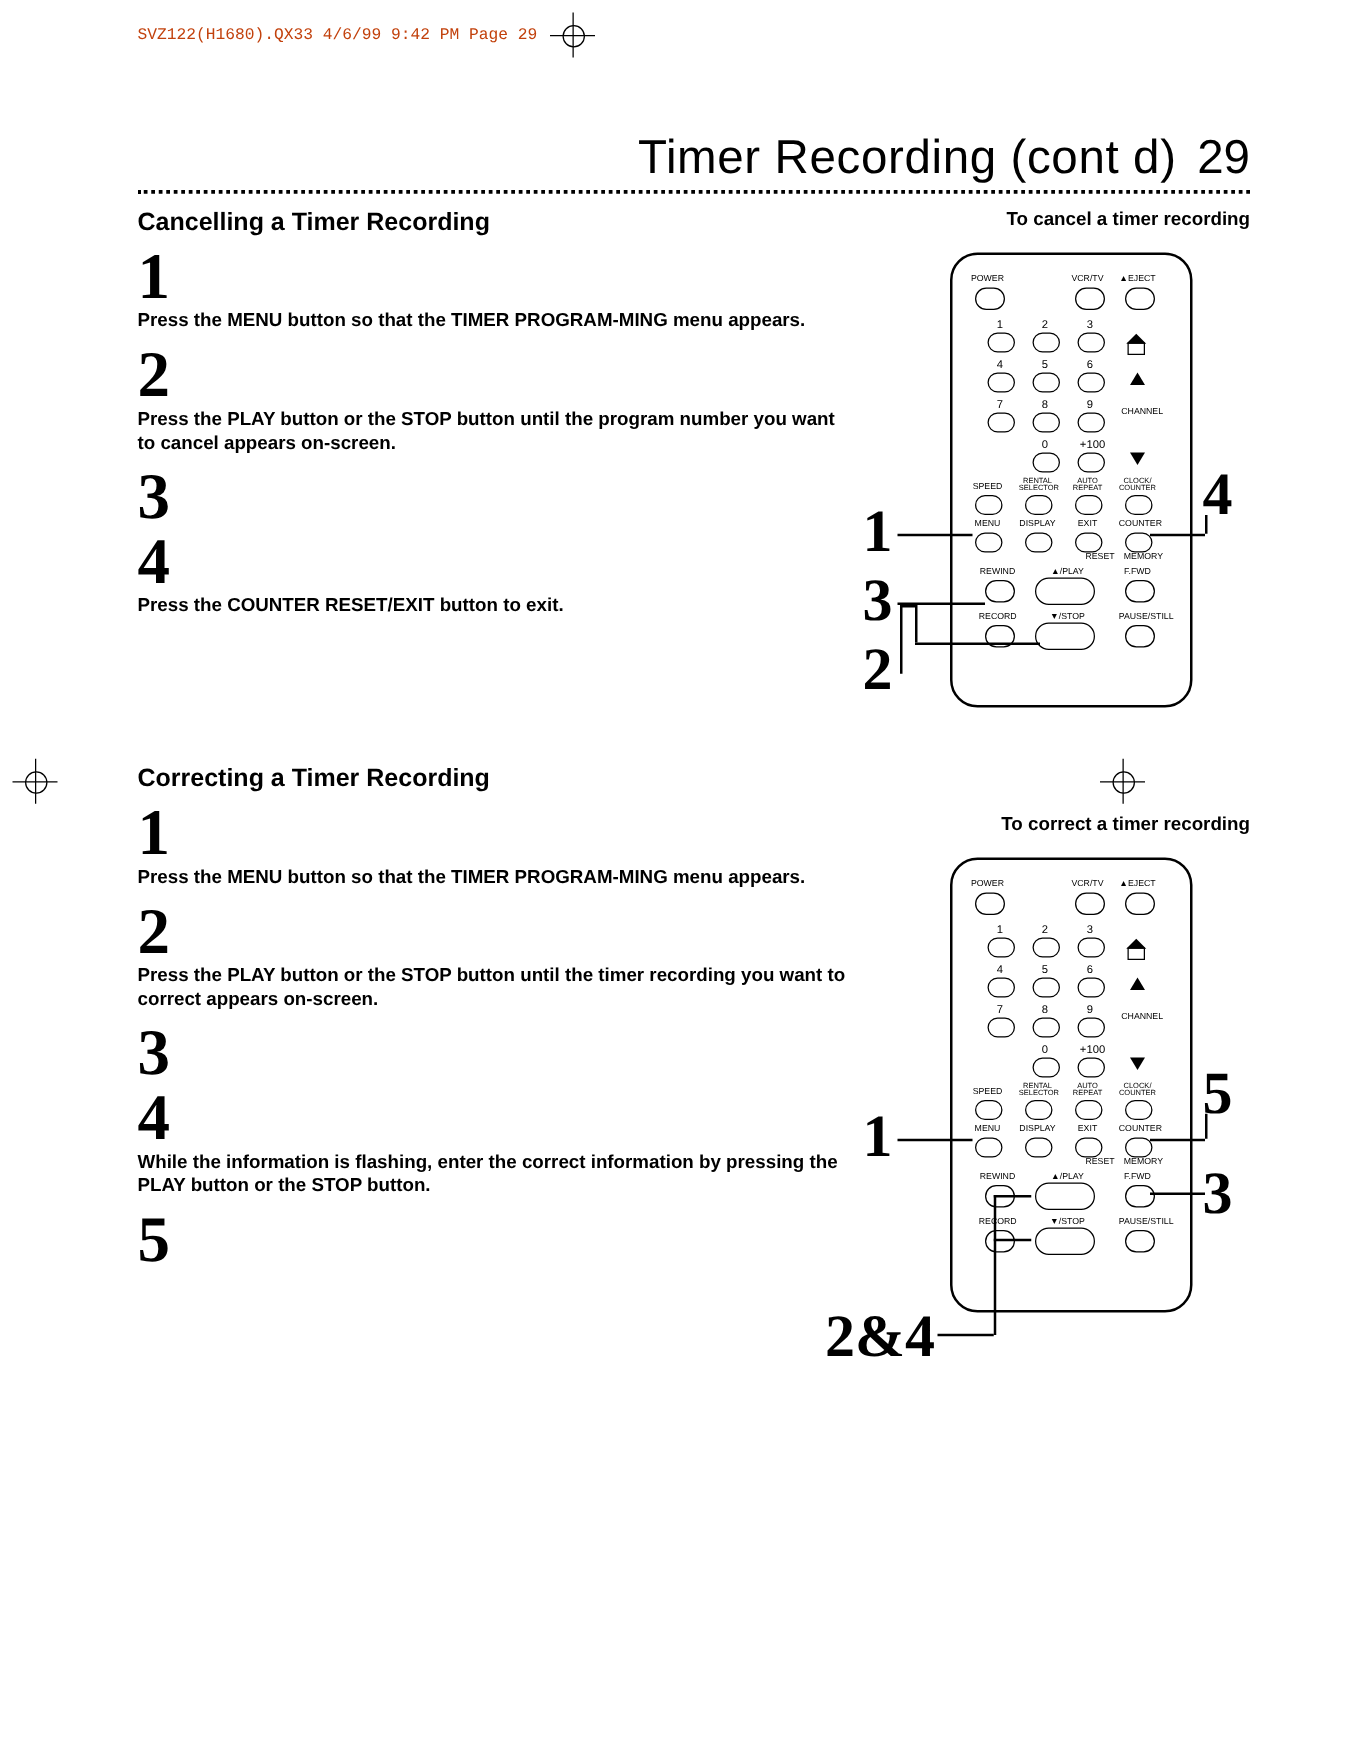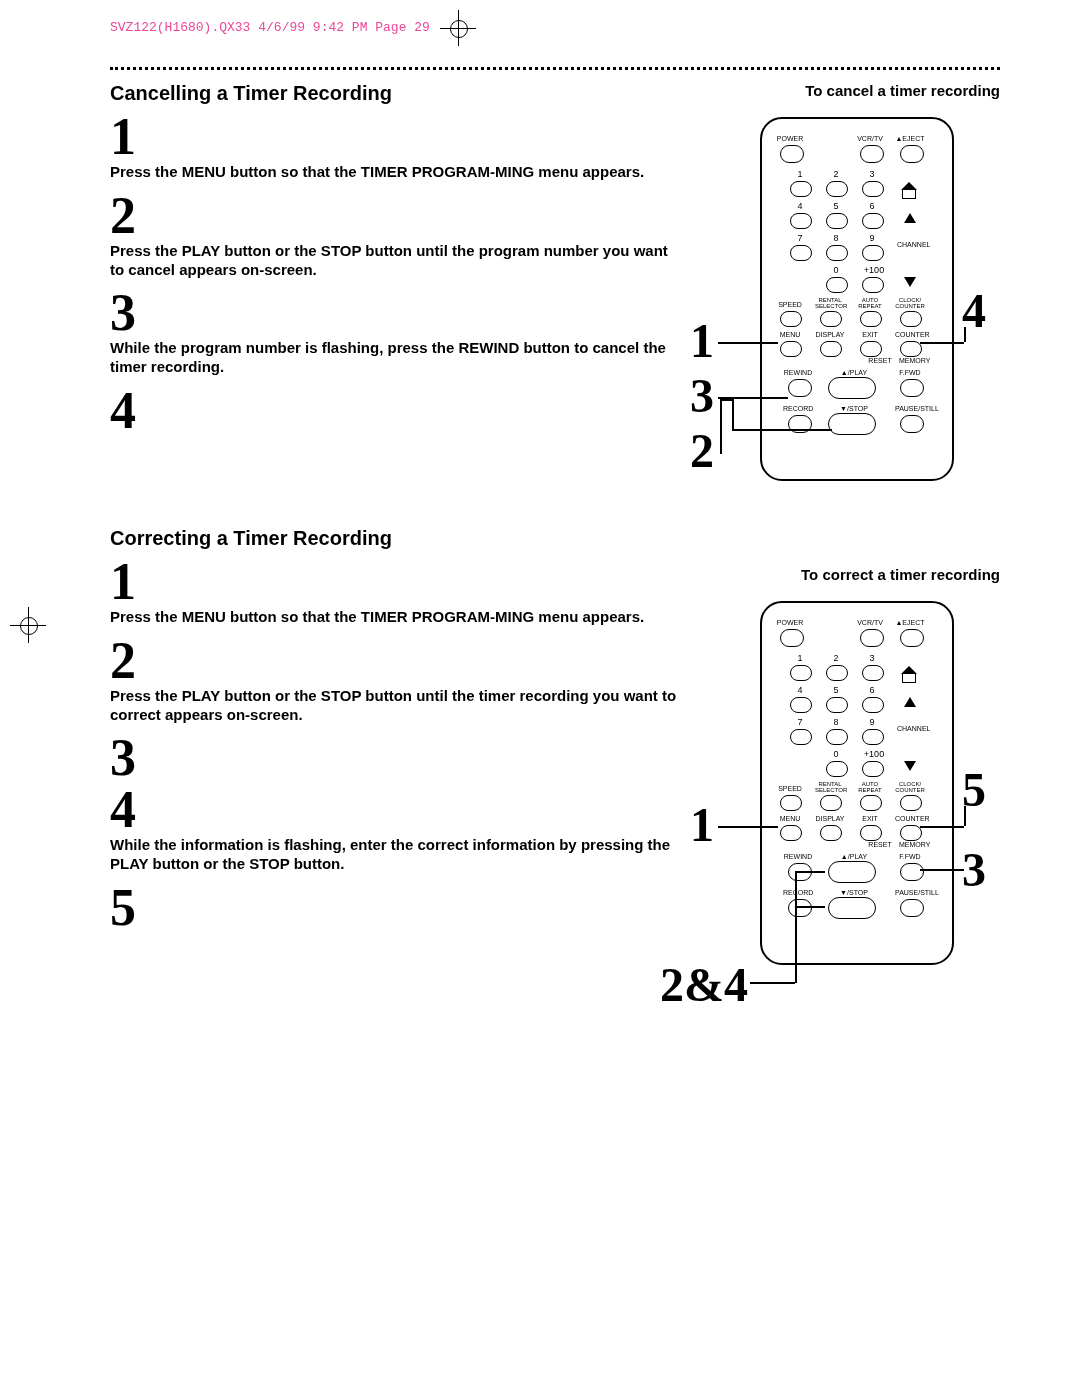--- a/index.html
+++ b/index.html
@@ -10,22 +10,22 @@
     width: 1080px;
   }
   .page {
     padding: 20px 80px 60px 110px;
     position: relative;
     width: 890px;
   }
   .header-line {
     font-family: "Courier New", monospace;
     font-size: 13px;
-    color: #ec4899;
-    margin-bottom: 32px;
+    color: #c2410c;
+    margin-bottom: 70px;
   }
   .crop-mark-h {
     position: absolute;
     width: 36px;
     height: 1px;
     background: #000;
   }
   .crop-mark-v {
     position: absolute;
     width: 1px;
@@ -185,40 +185,44 @@
 <div class="crop-mark-h" style="left:10px; top:625px;"></div>
 <div class="crop-mark-v" style="left:28px; top:607px;"></div>
 <div class="crop-circle" style="left:20px; top:617px;"></div>
 <div class="crop-mark-h" style="left:880px; top:625px;"></div>
 <div class="crop-mark-v" style="left:898px; top:607px;"></div>
 <div class="crop-circle" style="left:890px; top:617px;"></div>
 
 <div class="page">
   <div class="header-line">SVZ122(H1680).QX33  4/6/99 9:42 PM  Page 29</div>
 
+  <div class="page-title-row">
+    <span class="page-title">Timer Recording (cont d)</span>
+    <span class="page-num">29</span>
+  </div>
   <hr class="dotted-rule">
 
   <div class="two-col" style="margin-bottom:30px;">
     <div class="left">
       <h2 class="section-title">Cancelling a Timer Recording</h2>
 
       <div class="step-block">
         <p class="big-num">1</p>
         <p class="step-text">Press the MENU button so that the TIMER PROGRAM-MING menu appears.</p>
       </div>
       <div class="step-block">
         <p class="big-num">2</p>
         <p class="step-text">Press the PLAY button or the STOP button until the program number you want to cancel appears on-screen.</p>
       </div>
       <div class="step-block">
         <p class="big-num">3</p>
-        <p class="step-text">While the program number is flashing, press the REWIND button to cancel the timer recording.</p>
       </div>
       <div class="step-block">
         <p class="big-num">4</p>
+        <p class="step-text">Press the COUNTER RESET/EXIT button to exit.</p>
       </div>
     </div>
 
     <div class="right">
       <div class="remote-caption">To cancel a timer recording</div>
       <div class="remote-wrap">
         <div class="remote">
 
           <span class="btn-lbl" style="left:28px; top:16px;">POWER</span>
           <span class="btn-lbl" style="left:108px; top:16px;">VCR/TV</span>

